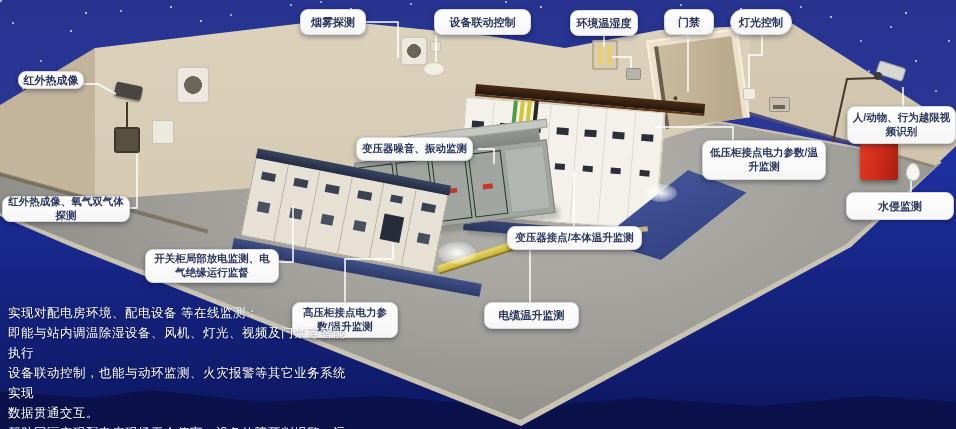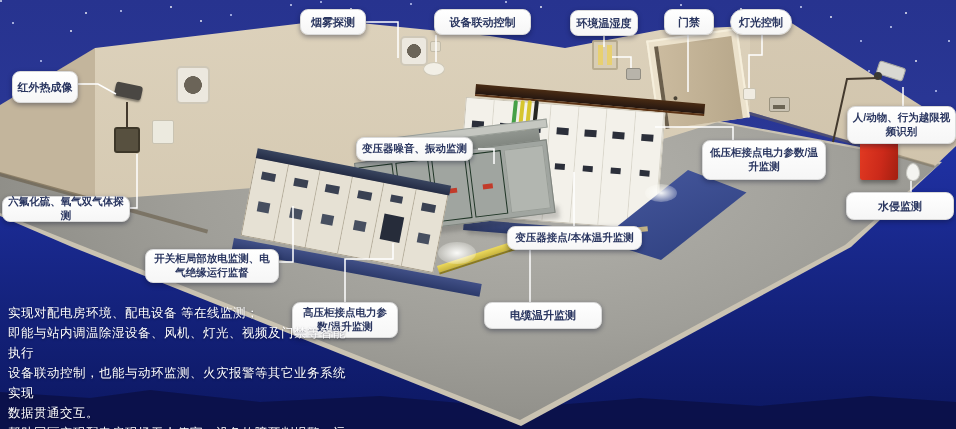--- a/index.html
+++ b/index.html
@@ -231,28 +231,28 @@
     <polyline points="530,302 530,249"></polyline>
     <polyline points="903,106 903,87"></polyline>
     <polyline points="911,192 911,181"></polyline>
   </svg>
 
   <div class="callout" style="left:300px;top:9px;width:66px;height:26px;">烟雾探测</div>
   <div class="callout" style="left:434px;top:9px;width:97px;height:26px;">设备联动控制</div>
   <div class="callout" style="left:570px;top:10px;width:68px;height:26px;">环境温湿度</div>
   <div class="callout" style="left:664px;top:9px;width:50px;height:26px;">门禁</div>
   <div class="callout" style="left:730px;top:9px;width:62px;height:26px;border-radius:13px;">灯光控制</div>
-  <div class="callout" style="left:12px;top:71px;width:66px;height:32px;">红外热成像</div>
-  <div class="callout small" style="left:2px;top:196px;width:128px;height:26px;">六氟化硫、氧气双气体探测</div>
+  <div class="callout" style="left:18px;top:71px;width:66px;height:18px;">红外热成像</div>
+  <div class="callout small" style="left:2px;top:196px;width:128px;height:26px;">红外热成像、氧气双气体探测</div>
   <div class="callout small" style="left:356px;top:137px;width:117px;height:24px;">变压器噪音、振动监测</div>
   <div class="callout small" style="left:702px;top:140px;width:124px;height:40px;">低压柜接点电力参数/温升监测</div>
   <div class="callout small" style="left:507px;top:226px;width:135px;height:24px;">变压器接点/本体温升监测</div>
   <div class="callout small" style="left:145px;top:249px;width:134px;height:34px;">开关柜局部放电监测、电气绝缘运行监督</div>
   <div class="callout small" style="left:292px;top:302px;width:106px;height:36px;">高压柜接点电力参数/温升监测</div>
-  <div class="callout" style="left:484px;top:302px;width:118px;height:27px;">电缆温升监测</div>
+  <div class="callout" style="left:484px;top:302px;width:95px;height:27px;">电缆温升监测</div>
   <div class="callout small" style="left:847px;top:106px;width:109px;height:38px;">人/动物、行为越限视频识别</div>
   <div class="callout" style="left:846px;top:192px;width:108px;height:28px;">水侵监测</div>
 
   <div class="desc">
     <div>实现对配电房环境、配电设备 等在线监测；</div>
     <div>即能与站内调温除湿设备、风机、灯光、视频及门禁等智能执行</div>
     <div>设备联动控制，也能与动环监测、火灾报警等其它业务系统实现</div>
     <div>数据贯通交互。</div>
     <div>帮助园区实现配电房现场无人值守、设备故障预判报警，远程诊</div>
 

